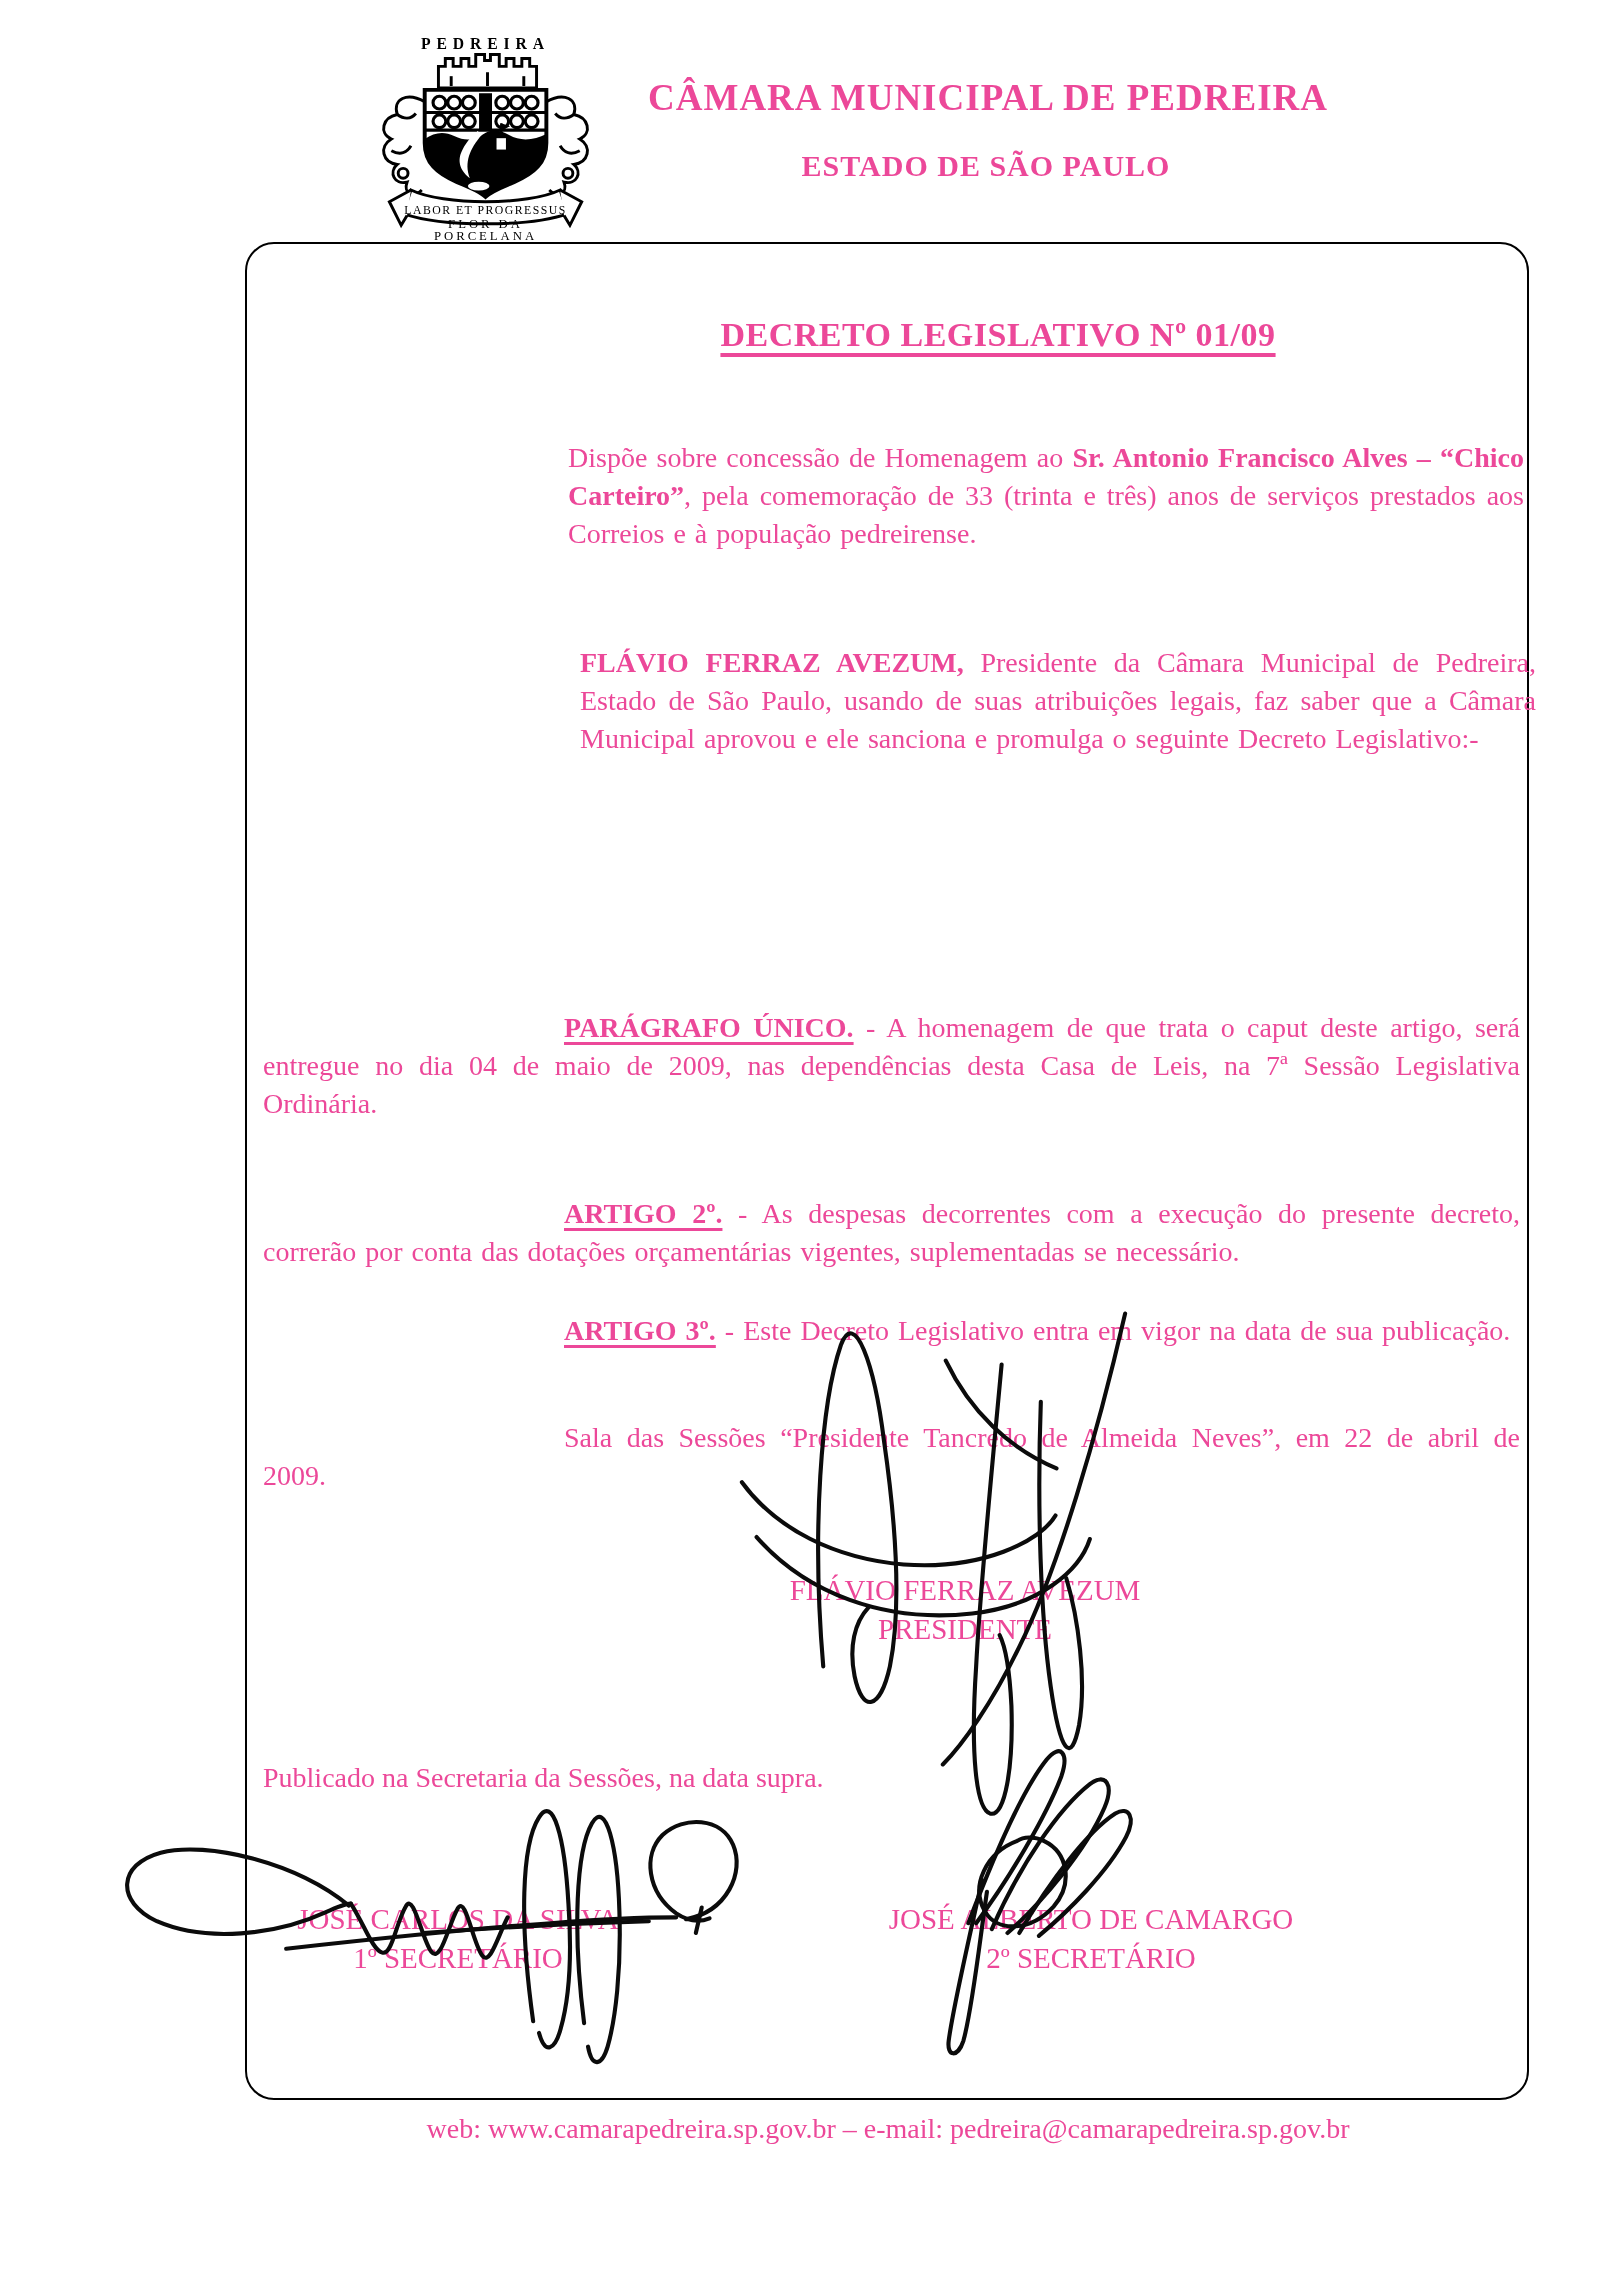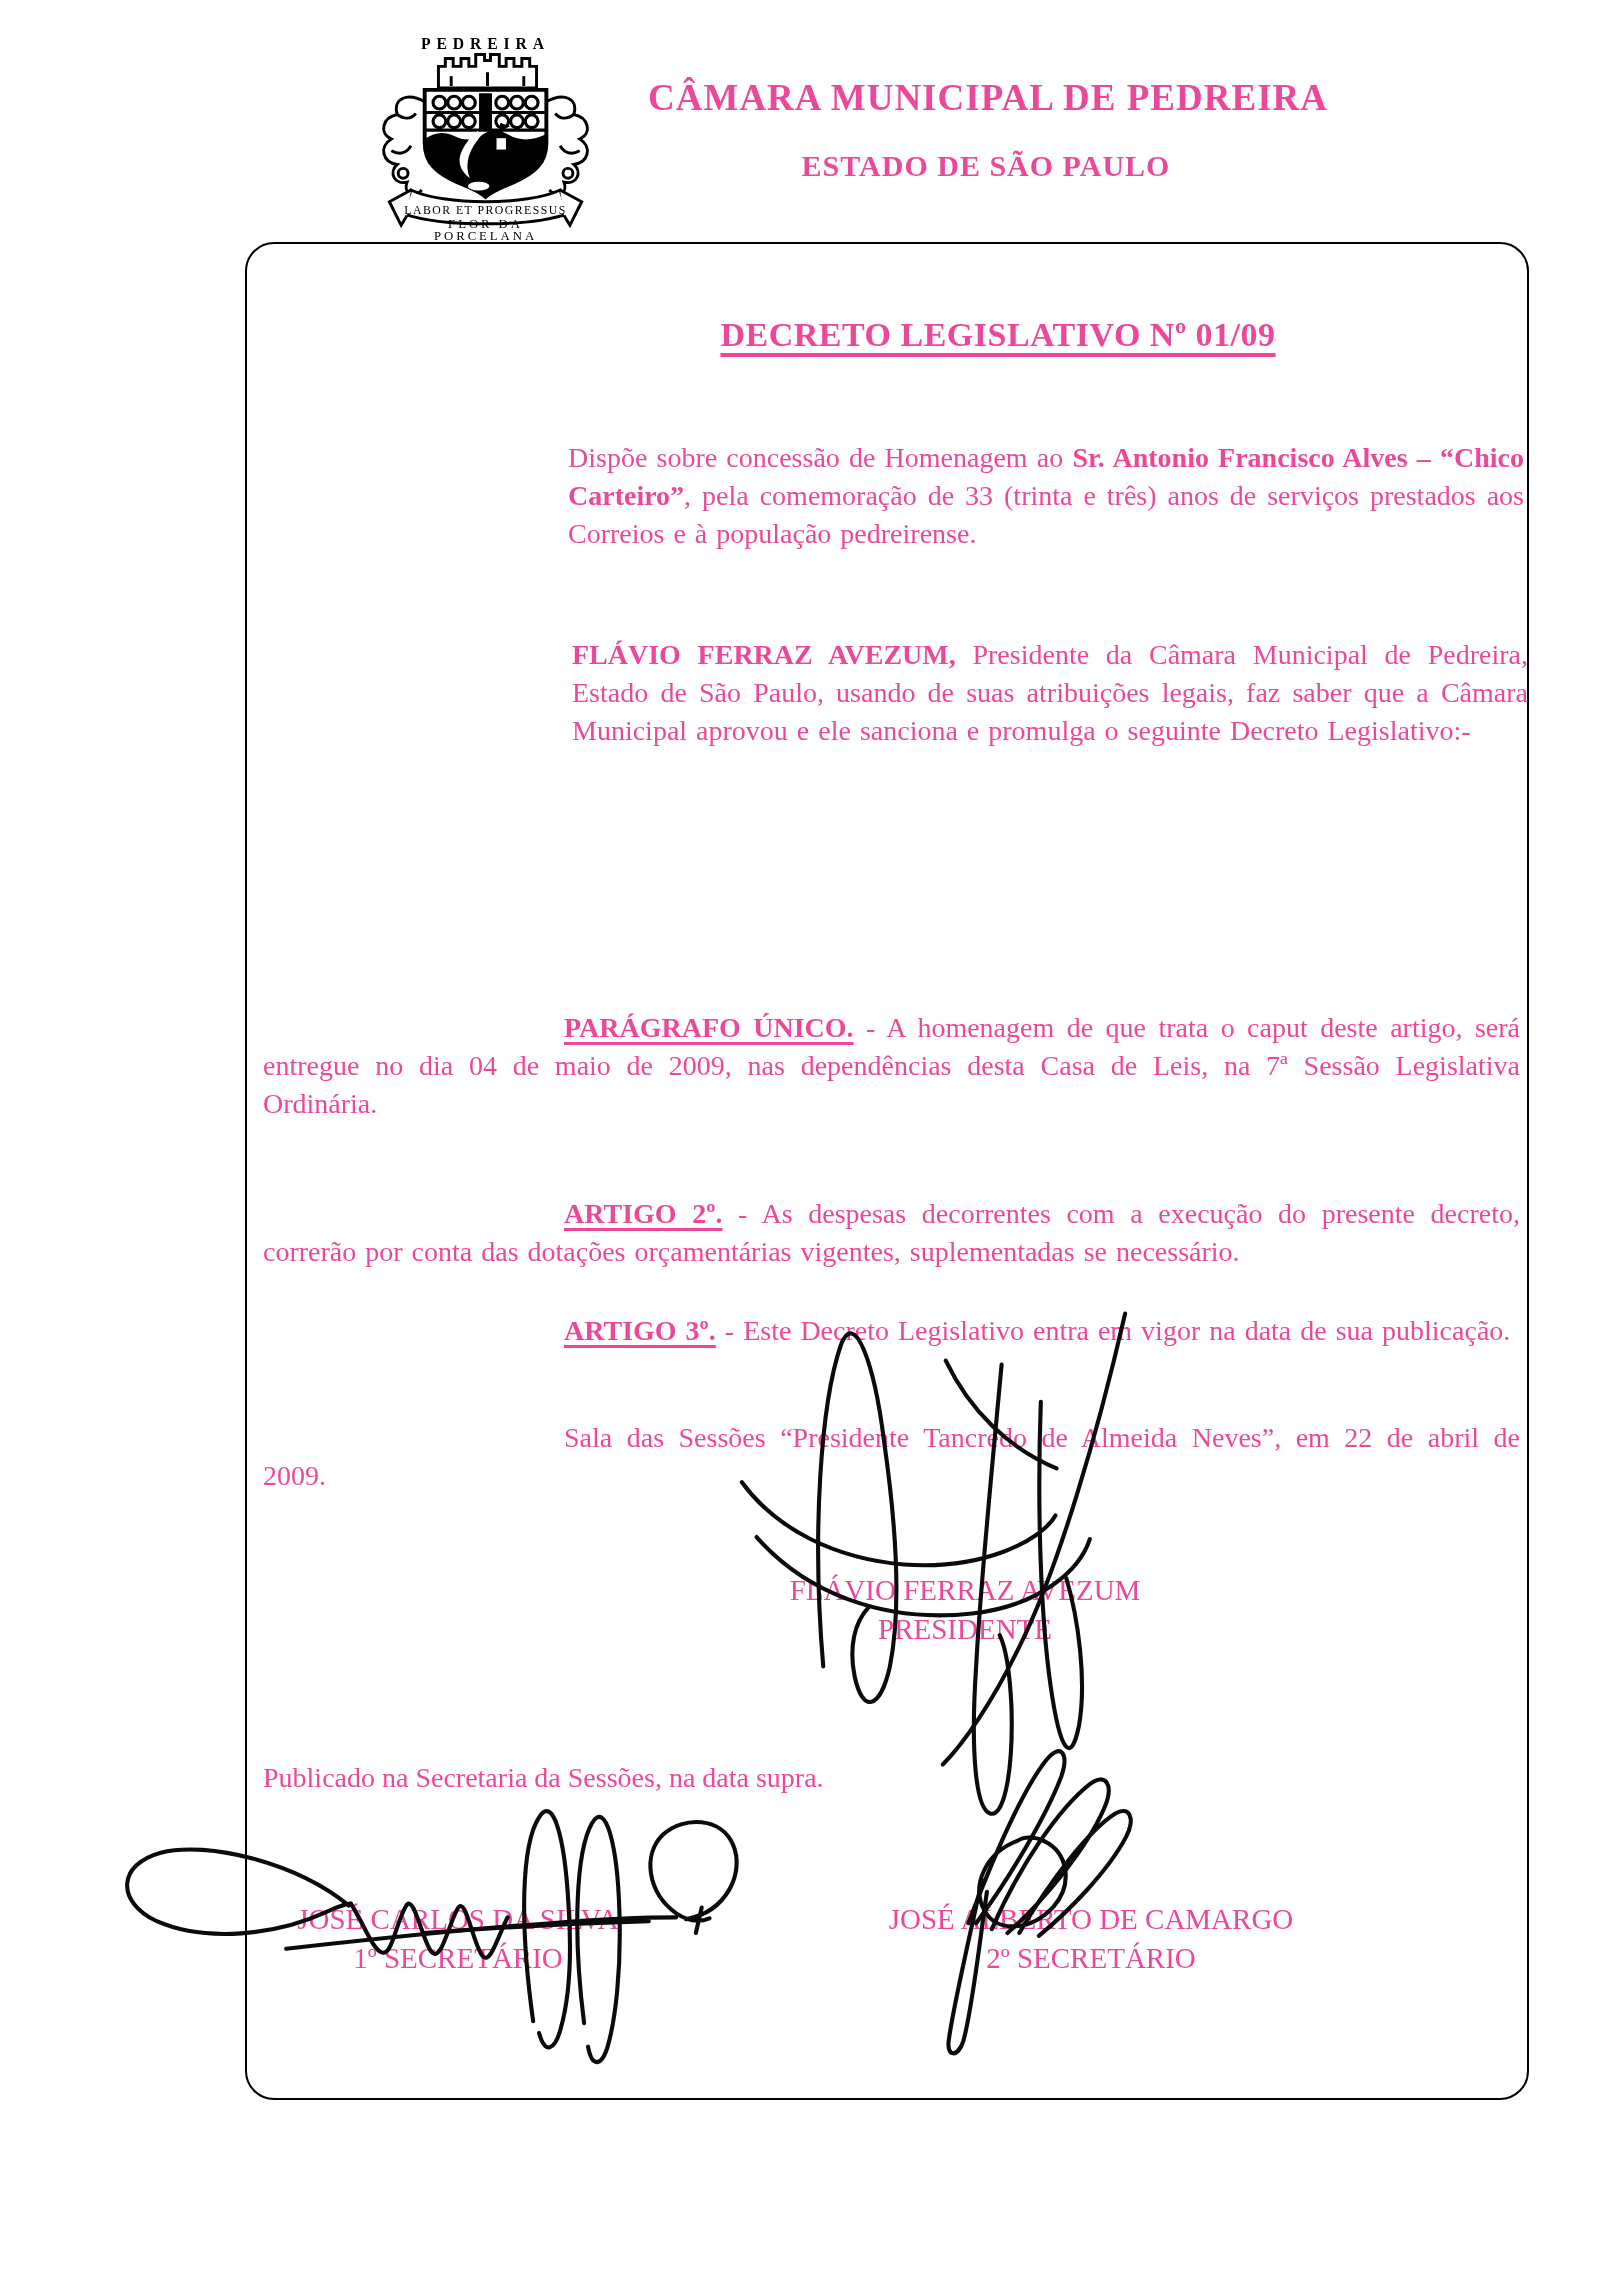--- a/index.html
+++ b/index.html
@@ -113,21 +113,21 @@
 
   <div class="abs ctr org-title" style="left:988px;top:76px;">CÂMARA MUNICIPAL DE PEDREIRA</div>
   <div class="abs ctr org-sub" style="left:986px;top:149px;">ESTADO DE SÃO PAULO</div>
 
   <div class="abs frame"></div>
 
   <div class="abs ctr doc-title" style="left:998px;top:316px;">DECRETO LEGISLATIVO Nº 01/09</div>
 
   <p class="abs para blockind" style="top:435px;margin:4px;"><span>Dispõe sobre concessão de Homenagem ao </span><b>Sr. Antonio Francisco Alves – “Chico Carteiro”</b><span>, pela comemoração de  33 (trinta e três) anos de serviços prestados aos Correios e à população pedreirense.</span></p>
 
-  <p class="abs para blockind" style="top:628px;margin:8px;"><b>FLÁVIO FERRAZ AVEZUM,</b><span> Presidente da Câmara Municipal de Pedreira, Estado de São Paulo, usando de suas atribuições legais, faz saber que a Câmara Municipal aprovou e ele sanciona e promulga o seguinte Decreto Legislativo:-</span></p>
+  <p class="abs para blockind" style="top:628px;margin:16px;"><b>FLÁVIO FERRAZ AVEZUM,</b><span> Presidente da Câmara Municipal de Pedreira, Estado de São Paulo, usando de suas atribuições legais, faz saber que a Câmara Municipal aprovou e ele sanciona e promulga o seguinte Decreto Legislativo:-</span></p>
 
 
   <p class="abs para hang" style="top:1009px;margin:0;"><span class="lbl">PARÁGRAFO ÚNICO.</span><span> - A homenagem de que trata o caput deste artigo, será entregue no dia 04 de maio de 2009, nas dependências desta Casa de Leis, na 7ª Sessão Legislativa Ordinária.</span></p>
 
   <p class="abs para hang" style="top:1195px;margin:0;"><span class="lbl">ARTIGO 2º.</span><span> - As despesas decorrentes com a execução do presente decreto, correrão por conta das dotações orçamentárias vigentes, suplementadas se necessário.</span></p>
 
   <p class="abs para hang" style="top:1312px;margin:0;"><span class="lbl">ARTIGO 3º.</span><span> - Este Decreto Legislativo entra em vigor na data de sua publicação.</span></p>
 
   <p class="abs para hang" style="top:1419px;margin:0;">Sala das Sessões “Presidente Tancredo de Almeida Neves”, em 22 de abril de 2009.</p>
 
@@ -142,20 +142,21 @@
     <div>JOSÉ CARLOS DA SILVA</div>
     <div>1º SECRETÁRIO</div>
   </div>
 
   <div class="abs ctr name-line" style="left:1091px;top:1900px;">
     <div>JOSÉ ALBERTO DE CAMARGO</div>
     <div>2º SECRETÁRIO</div>
   </div>
 
   <div class="abs ctr footer-line" style="left:888px;top:2109px;">
+    <div>web: www.camarapedreira.sp.gov.br – e-mail: pedreira@camarapedreira.sp.gov.br</div>
   </div>
 
   <svg class="abs sig" viewBox="0 0 1655 2339" aria-hidden="true">
     <g>
       <path d="M757 1512 C792 1560 852 1590 922 1596 C1002 1602 1062 1572 1077 1546"></path>
       <path d="M772 1568 C822 1625 902 1656 992 1646 C1062 1638 1102 1601 1112 1570"></path>
       <path d="M840 1700 C828 1560 838 1430 858 1372 C872 1335 892 1390 902 1470 C915 1560 920 1640 908 1700 C898 1745 880 1748 872 1710 C866 1680 872 1655 886 1640"></path>
       <path d="M1022 1392 C1012 1500 1000 1620 996 1700 C990 1790 996 1845 1010 1850 C1026 1855 1034 1800 1032 1740 C1030 1700 1026 1680 1020 1668"></path>
       <path d="M1062 1430 C1058 1540 1062 1650 1072 1720 C1082 1790 1093 1800 1101 1760 C1109 1714 1100 1650 1088 1610"></path>
       <path d="M1148 1340 C1120 1462 1080 1600 1040 1680 C1012 1738 982 1780 962 1800"></path>

